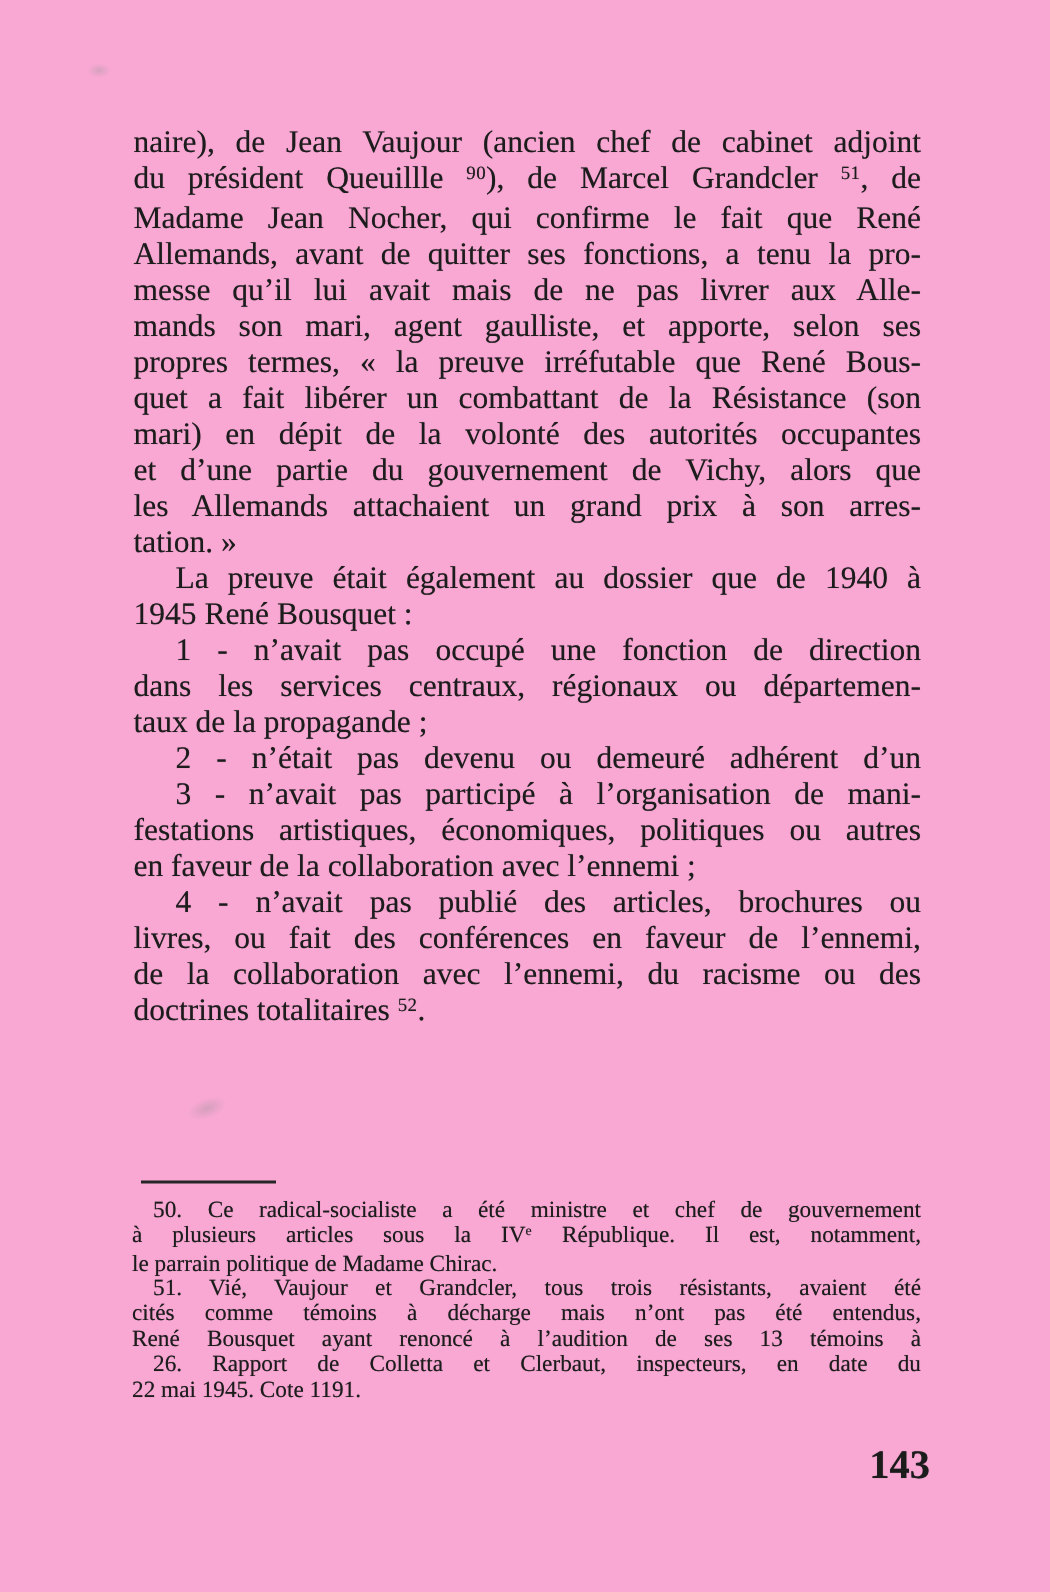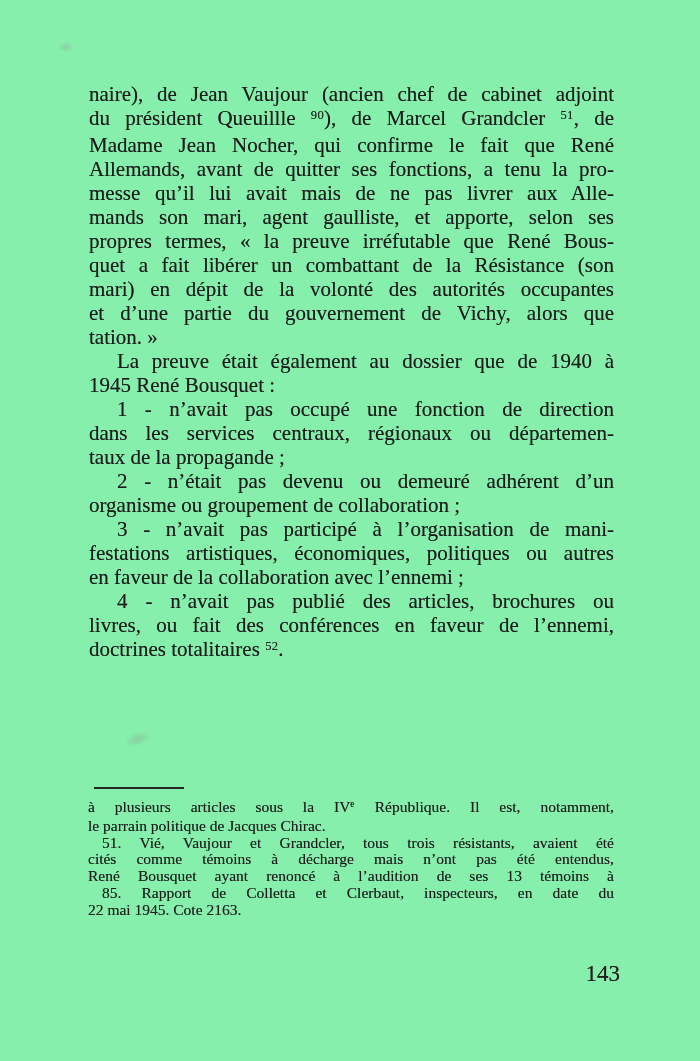--- a/index.html
+++ b/index.html
@@ -1,20 +1,20 @@
 <!DOCTYPE html>
 <html><head>
 <meta charset="utf-8">
 <style>
   html, body { margin: 0; padding: 0; background: #ffffff; }
   .page {
     position: relative;
     width: 700px;
     height: 1061px;
-    background: #86efac;
+    background: #f9a8d4;
     overflow: hidden;
     font-family: "Liberation Serif", "DejaVu Serif", serif;
     color: #1c1c1c;
   }
   .line {
     text-align: justify;
     text-align-last: justify;
     text-shadow: 0 0 0.5px rgba(28,28,28,0.55);
   }
   .line.last { text-align-last: left; }
@@ -45,22 +45,22 @@
     left: 94px;
     top: 787px;
     width: 90px;
     height: 2px;
     background: #262626;
   }
   .folio {
     position: absolute;
     right: 80px;
     top: 961px;
-    font-size: 23px;
-    font-weight: normal;
+    font-size: 27px;
+    font-weight: bold;
     text-shadow: 0 0 0.5px rgba(28,28,28,0.6);
   }
   .smudge { position: absolute; pointer-events: none; }
   .smudge-top {
     left: 58px; top: 42px; width: 16px; height: 10px;
     background: radial-gradient(ellipse at center, rgba(150,150,150,0.35), rgba(150,150,150,0) 70%);
   }
   .smudge-mid {
     left: 124px; top: 732px; width: 28px; height: 14px;
     transform: rotate(-20deg);
@@ -76,40 +76,42 @@
       <div class="line"><span>naire), de Jean Vaujour (ancien chef de cabinet adjoint</span></div>
       <div class="line"><span>du président Queuillle </span><span class="sup">90</span><span>), de Marcel Grandcler </span><span class="sup">51</span><span>, de</span></div>
       <div class="line"><span>Madame Jean Nocher, qui confirme le fait que René</span></div>
       <div class="line"><span>Allemands, avant de quitter ses fonctions, a tenu la pro-</span></div>
       <div class="line"><span>messe qu’il lui avait mais de ne pas livrer aux Alle-</span></div>
       <div class="line"><span>mands son mari, agent gaulliste, et apporte, selon ses</span></div>
       <div class="line"><span>propres termes, « la preuve irréfutable que René Bous-</span></div>
       <div class="line"><span>quet a fait libérer un combattant de la Résistance (son</span></div>
       <div class="line"><span>mari) en dépit de la volonté des autorités occupantes</span></div>
       <div class="line"><span>et d’une partie du gouvernement de Vichy, alors que</span></div>
+      <div class="line"><span>les Allemands attachaient un grand prix à son arres-</span></div>
       <div class="line last"><span>tation. »</span></div>
       <div class="line indent"><span>La preuve était également au dossier que de 1940 à</span></div>
       <div class="line last"><span>1945 René Bousquet :</span></div>
       <div class="line indent"><span>1 - n’avait pas occupé une fonction de direction</span></div>
       <div class="line"><span>dans les services centraux, régionaux ou départemen-</span></div>
       <div class="line last"><span>taux de la propagande ;</span></div>
       <div class="line indent"><span>2 - n’était pas devenu ou demeuré adhérent d’un</span></div>
-      <div class="line last"><span>organisme ou groupement de collaboration ;</span></div>
       <div class="line indent"><span>3 - n’avait pas participé à l’organisation de mani-</span></div>
       <div class="line"><span>festations artistiques, économiques, politiques ou autres</span></div>
       <div class="line last"><span>en faveur de la collaboration avec l’ennemi ;</span></div>
       <div class="line indent"><span>4 - n’avait pas publié des articles, brochures ou</span></div>
       <div class="line"><span>livres, ou fait des conférences en faveur de l’ennemi,</span></div>
+      <div class="line"><span>de la collaboration avec l’ennemi, du racisme ou des</span></div>
       <div class="line last"><span>doctrines totalitaires </span><span class="sup">52</span><span>.</span></div>
     </div>
   <div class="smudge smudge-mid"></div>
   <div class="footnote-rule"></div>
   <div class="footnotes">
+      <div class="line indent"><span>50. Ce radical-socialiste a été ministre et chef de gouvernement</span></div>
       <div class="line"><span>à plusieurs articles sous la IV</span><span class="sup">e</span><span> République. Il est, notamment,</span></div>
-      <div class="line last"><span>le parrain politique de Jacques Chirac.</span></div>
+      <div class="line last"><span>le parrain politique de Madame Chirac.</span></div>
       <div class="line indent"><span>51. Vié, Vaujour et Grandcler, tous trois résistants, avaient été</span></div>
       <div class="line"><span>cités comme témoins à décharge mais n’ont pas été entendus,</span></div>
       <div class="line"><span>René Bousquet ayant renoncé à l’audition de ses 13 témoins à</span></div>
-      <div class="line indent"><span>85. Rapport de Colletta et Clerbaut, inspecteurs, en date du</span></div>
-      <div class="line last"><span>22 mai 1945. Cote 2163.</span></div>
+      <div class="line indent"><span>26. Rapport de Colletta et Clerbaut, inspecteurs, en date du</span></div>
+      <div class="line last"><span>22 mai 1945. Cote 1191.</span></div>
     </div>
   <div class="folio">143</div>
 </div>
 
 </body></html>

